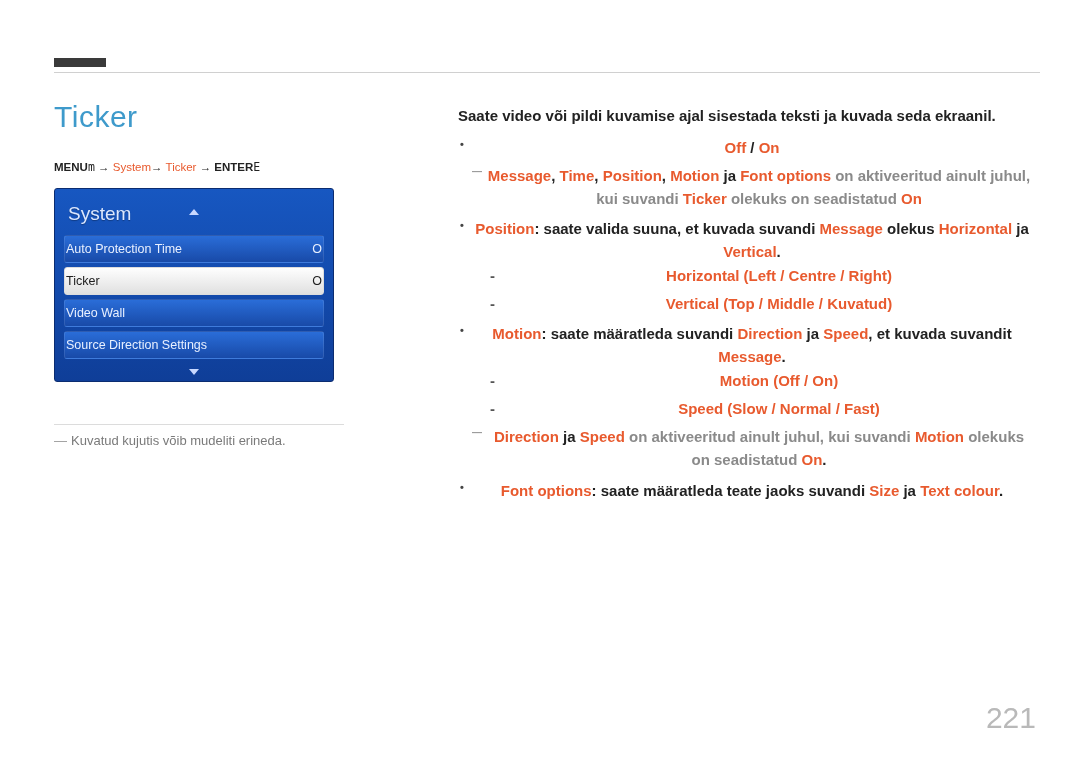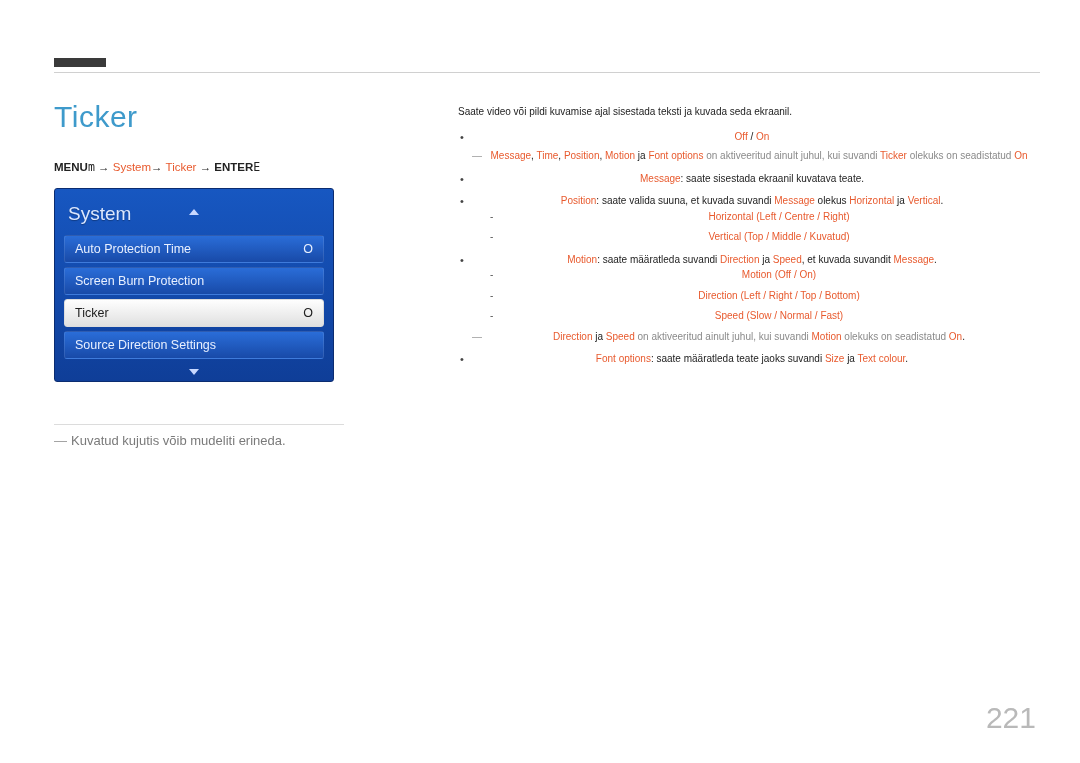--- a/index.html
+++ b/index.html
@@ -72,21 +72,21 @@
     border-right: 5px solid transparent;
   }
   .arrow-up { top: 20px; border-bottom: 6px solid #c8d8ff; }
   .arrow-down { bottom: 6px; border-top: 6px solid #c8d8ff; }
   .panel-item {
     display: flex;
     justify-content: space-between;
     align-items: center;
     height: 28px;
     margin-bottom: 4px;
-    padding: 0 10px;
+    padding: 0 1px;
     font-size: 12.5px;
     color: #e8f0ff;
     border-radius: 3px;
     background: linear-gradient(#2a6dd8,#184aa8);
     border: 1px solid rgba(255,255,255,.1);
   }
   .panel-item.selected {
     background: linear-gradient(#fefefe,#e0e0e0);
     color: #202020;
     border: 1px solid #ddd;
@@ -101,23 +101,24 @@
     font-size: 13px;
     color: #7a7a7a;
   }
   .footnote .tick { color:#999; margin-right:4px; }
 
   .right-col {
     position: absolute;
     left: 458px;
     top: 104px;
     right: 48px;
-    font-size: 10px;
+    font-size: 15px;
     line-height: 1.55;
     color: #222;
+    font-weight: bold;
   }
   .intro { margin-bottom: 9px; }
   ul.b1 { list-style: none; padding-left: 14px; text-align: center; }
   ul.b1 > li { position: relative; margin-bottom: 7px; }
   ul.b1 > li::before {
     content: "•";
     position: absolute;
     left: -12px;
     top: 0;
     color: #444;
@@ -170,27 +171,27 @@
   </div>
 
   <div class="panel">
     <div class="panel-title">System</div>
     <div class="arrow-up"></div>
 
     <div class="panel-item">
       <span>Auto Protection Time</span>
       <span>O</span>
     </div>
-    <div class="panel-item">
-      <span>Screen Burn Protection</span>
-      <span></span>
-    </div>
     <div class="panel-item selected">
       <span>Ticker</span>
       <span>O</span>
+    </div>
+    <div class="panel-item">
+      <span>Video Wall</span>
+      <span></span>
     </div>
     <div class="panel-item">
       <span>Source Direction Settings</span>
       <span></span>
     </div>
 
     <div class="arrow-down"></div>
   </div>
 
   <hr class="hr-small">
@@ -203,38 +204,34 @@
   <div class="intro">Saate video või pildi kuvamise ajal sisestada teksti ja kuvada seda ekraanil.</div>
 
   <ul class="b1">
     <li>
       <span class="hl">Off</span><span> / </span><span class="hl">On</span>
       <div class="dashline"><span class="inner">
         <span class="hl">Message</span><span>, </span><span class="hl">Time</span><span>, </span><span class="hl">Position</span><span>, </span><span class="hl">Motion</span><span> ja </span><span class="hl">Font options</span><span style="color:#8a8a8a"> on aktiveeritud ainult juhul, kui suvandi </span><span class="hl">Ticker</span><span style="color:#8a8a8a"> olekuks on seadistatud </span><span class="hl">On</span>
       </span></div>
     </li>
 
-    <li>
-      <span class="hl">Message</span><span>: saate sisestada ekraanil kuvatava teate.</span>
-    </li>
 
 
     <li>
       <span class="hl">Position</span><span>: saate valida suuna, et kuvada suvandi </span><span class="hl">Message</span><span> olekus </span><span class="hl">Horizontal</span><span> ja </span><span class="hl">Vertical</span><span>.</span>
       <ul class="b2">
         <li><span class="hl">Horizontal</span><span class="hl"> (Left / Centre / Right)</span></li>
         <li><span class="hl">Vertical</span><span class="hl"> (Top / Middle / Kuvatud)</span></li>
       </ul>
     </li>
 
     <li>
       <span class="hl">Motion</span><span>: saate määratleda suvandi </span><span class="hl">Direction</span><span> ja </span><span class="hl">Speed</span><span>, et kuvada suvandit </span><span class="hl">Message</span><span>.</span>
       <ul class="b2">
         <li><span class="hl">Motion</span><span class="hl"> (Off / On)</span></li>
-        <li><span class="hl">Direction</span><span class="hl"> (Left / Right / Top / Bottom)</span></li>
         <li><span class="hl">Speed</span><span class="hl"> (Slow / Normal / Fast)</span></li>
       </ul>
       <div class="dashline"><span class="inner">
         <span class="hl">Direction</span><span> ja </span><span class="hl">Speed</span><span style="color:#8a8a8a"> on aktiveeritud ainult juhul, kui suvandi </span><span class="hl">Motion</span><span style="color:#8a8a8a"> olekuks on seadistatud </span><span class="hl">On</span><span>.</span>
       </span></div>
     </li>
 
     <li>
       <span class="hl">Font options</span><span>: saate määratleda teate jaoks suvandi </span><span class="hl">Size</span><span> ja </span><span class="hl">Text colour</span><span>.</span>
     </li>

